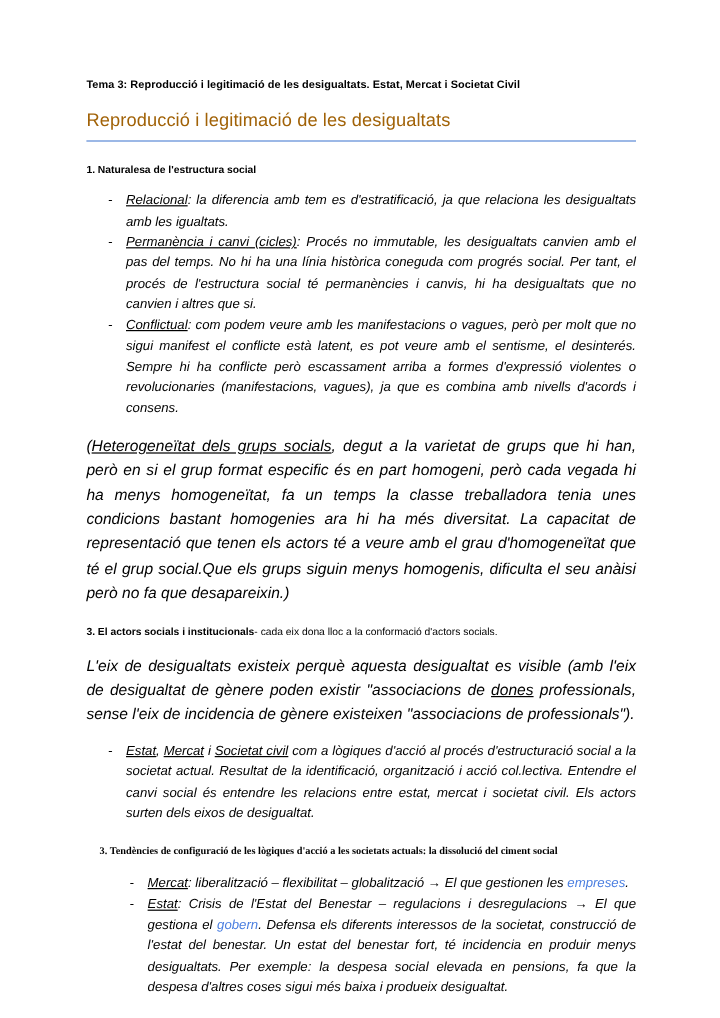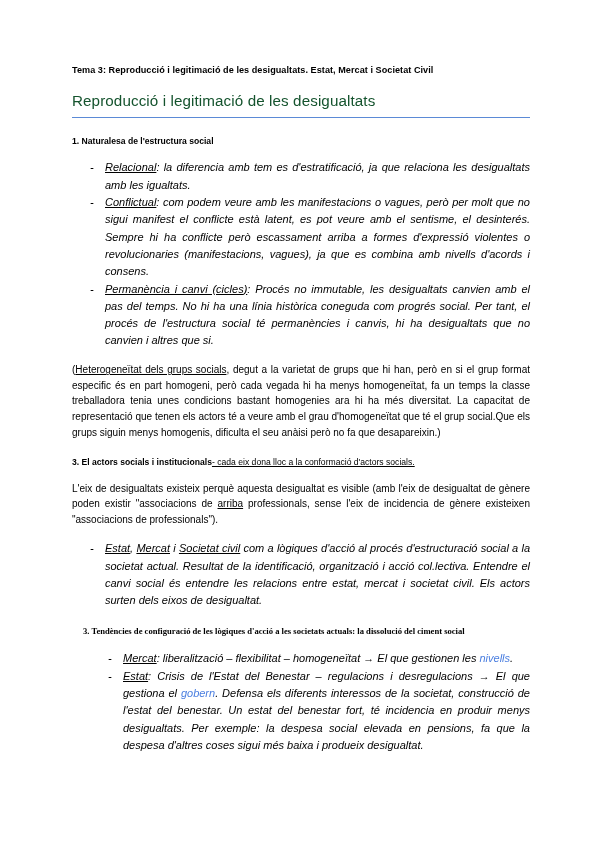--- a/index.html
+++ b/index.html
@@ -29,21 +29,21 @@
     font-size: 9.1px;
     font-weight: bold;
     line-height: 1.35;
     letter-spacing: 0.05px;
     margin: 0 0 15px 0;
     text-align: left;
   }
   .doc-subtitle {
     font-size: 15.2px;
     font-weight: normal;
-    color: #14532d;
+    color: #a16207;
     line-height: 1.3;
     letter-spacing: 0.1px;
     margin: 0 0 6px 0;
   }
   .rule {
     border: 0;
     border-top: 1.2px solid #5b8ad6;
     margin: 0 0 17px 0;
     width: 100%;
   }
@@ -55,29 +55,29 @@
     margin: 16px 0 12px 0;
   }
   .section-head.indented {
     text-indent: 11px;
     text-align: justify;
     margin-bottom: 13px;
     font-family: Liberation Serif, serif;
   }
   .section-head .normal {
     font-weight: normal;
-    text-decoration: underline;
   }
 
   
   p.body {
-    font-size: 10px;
+    font-size: 13px;
     line-height: 1.56;
     text-align: justify;
     margin: 0 0 13px 0;
+    font-style: italic;
   }
 
   
   ul.dash-list {
     list-style: none;
     margin: 0 0 13px 0;
     padding: 0;
   }
   ul.dash-list.deep {
     padding-left: 18px;
@@ -114,34 +114,34 @@
   <h1 class="doc-title">Tema 3: Reproducció i legitimació de les desigualtats. Estat, Mercat i Societat Civil</h1>
 
   <h2 class="doc-subtitle">Reproducció i legitimació de les desigualtats</h2>
 
   <hr class="rule">
 
   <h3 class="section-head">1. Naturalesa de l'estructura social</h3>
 
   <ul class="dash-list">
     <li><span class="u">Relacional</span><span>: la diferencia amb tem es d'estratificació, ja que relaciona les desigualtats amb les igualtats.</span></li>
+    <li><span class="u">Permanència i canvi (cicles)</span><span>: Procés no immutable, les desigualtats canvien amb el pas del temps. No hi ha una línia històrica coneguda com progrés social. Per tant, el procés de l'estructura social té permanències i canvis, hi ha desigualtats que no canvien i altres que si.</span></li>
     <li><span class="u">Conflictual</span><span>: com podem veure amb les manifestacions o vagues, però per molt que no sigui manifest el conflicte està latent, es pot veure amb el sentisme, el desinterés. Sempre hi ha conflicte però escassament arriba a formes d'expressió violentes o revolucionaries (manifestacions, vagues), ja que es combina amb nivells d'acords i consens.</span></li>
-    <li><span class="u">Permanència i canvi (cicles)</span><span>: Procés no immutable, les desigualtats canvien amb el pas del temps. No hi ha una línia històrica coneguda com progrés social. Per tant, el procés de l'estructura social té permanències i canvis, hi ha desigualtats que no canvien i altres que si.</span></li>
   </ul>
 
   <p class="body"><span>(</span><span class="u">Heterogeneïtat dels grups socials</span><span>, degut a la varietat de grups que hi han, però en si el grup format especific és en part homogeni, però cada vegada hi ha menys homogeneïtat, fa un temps la classe treballadora tenia unes condicions bastant homogenies ara hi ha més diversitat. La capacitat de representació que tenen els actors té a veure amb el grau d'homogeneïtat que té el grup social.Que els grups siguin menys homogenis, dificulta el seu anàisi però no fa que desapareixin.)</span></p>
 
   <h3 class="section-head"><span>3. El actors socials i institucionals</span><span class="normal">- cada eix dona lloc a la conformació d'actors socials.</span></h3>
 
-  <p class="body"><span>L'eix de desigualtats existeix perquè aquesta desigualtat es visible (amb l'eix de desigualtat de gènere poden existir "associacions de </span><span class="u">arriba</span><span> professionals, sense l'eix de incidencia de gènere existeixen "associacions de professionals").</span></p>
+  <p class="body"><span>L'eix de desigualtats existeix perquè aquesta desigualtat es visible (amb l'eix de desigualtat de gènere poden existir "associacions de </span><span class="u">dones</span><span> professionals, sense l'eix de incidencia de gènere existeixen "associacions de professionals").</span></p>
 
   <ul class="dash-list">
     <li><span class="u">Estat</span><span>, </span><span class="u">Mercat</span><span> i </span><span class="u">Societat civil</span><span> com a lògiques d'acció al procés d'estructuració social a la societat actual. Resultat de la identificació, organització i acció col.lectiva. Entendre el canvi social és entendre les relacions entre estat, mercat i societat civil. Els actors surten dels eixos de desigualtat.</span></li>
   </ul>
 
   <h3 class="section-head indented">3. Tendències de configuració de les lògiques d'acció a les societats actuals: la dissolució del ciment social</h3>
 
   <ul class="dash-list deep">
-    <li><span class="u">Mercat</span><span>: liberalització – flexibilitat – homogeneïtat → El que gestionen les </span><span class="link">nivells</span><span>.</span></li>
+    <li><span class="u">Mercat</span><span>: liberalització – flexibilitat – globalització → El que gestionen les </span><span class="link">empreses</span><span>.</span></li>
     <li><span class="u">Estat</span><span>: Crisis de l'Estat del Benestar – regulacions i desregulacions → El que gestiona el </span><span class="link">gobern</span><span>. Defensa els diferents interessos de la societat, construcció de l'estat del benestar. Un estat del benestar fort, té incidencia en produir menys desigualtats. Per exemple: la despesa social elevada en pensions, fa que la despesa d'altres coses sigui més baixa i produeix desigualtat.</span></li>
   </ul>
 
 </div>
 
 </body></html>

